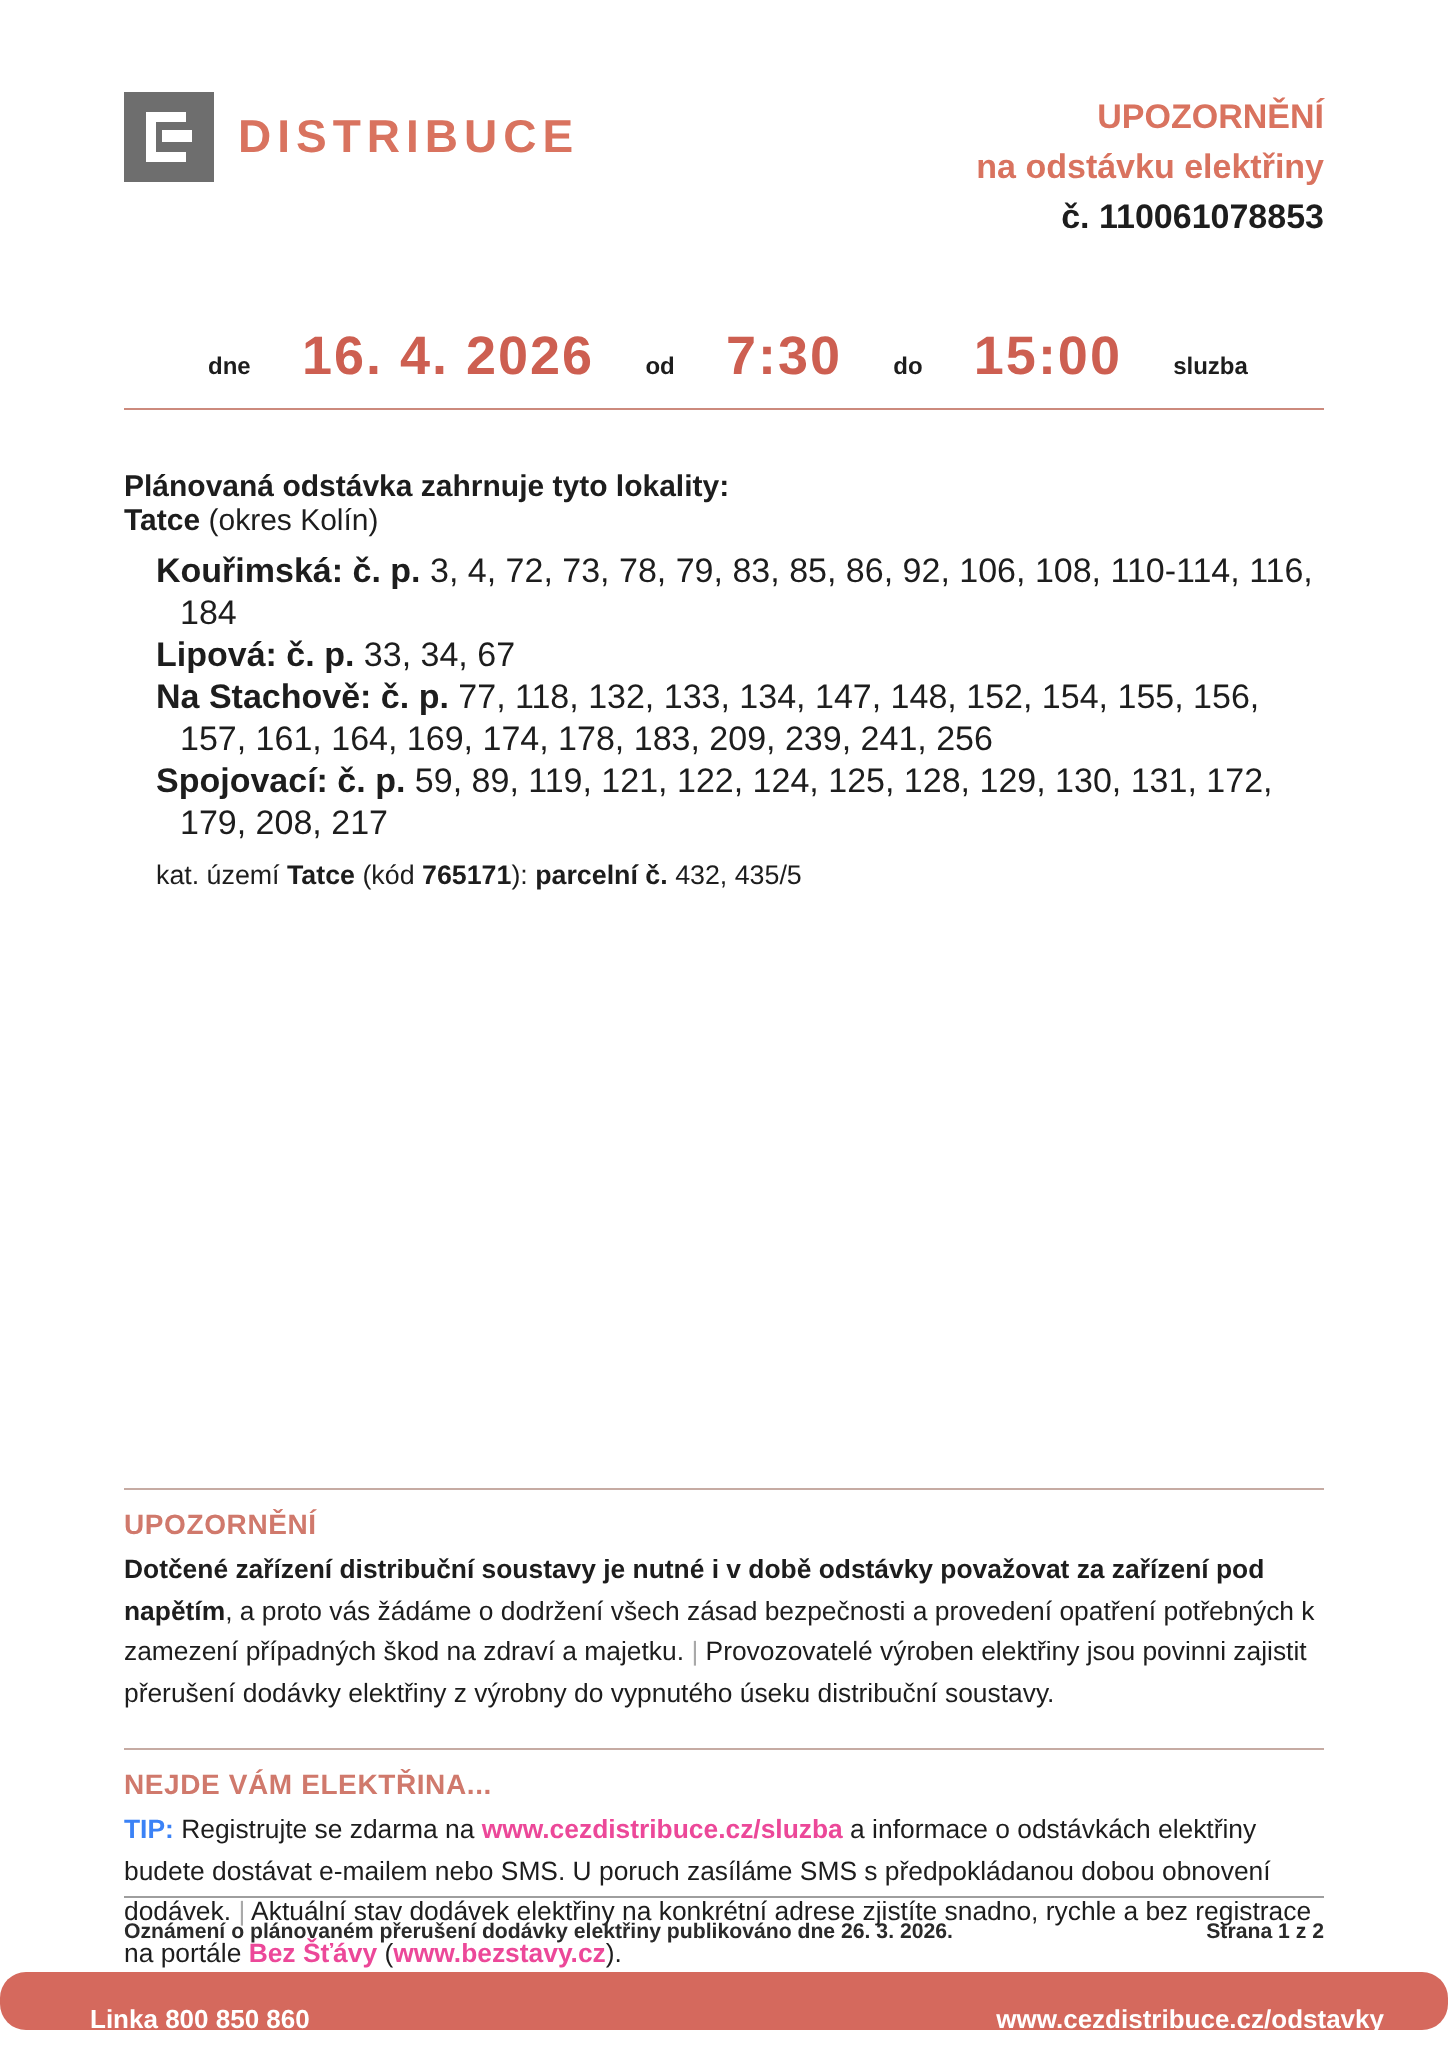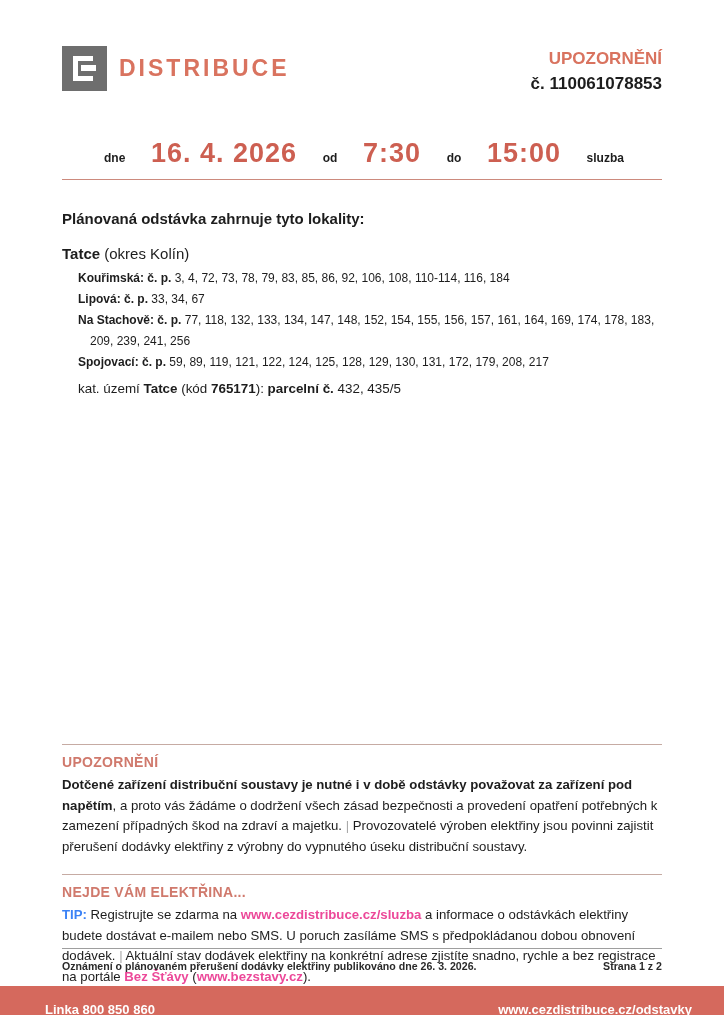--- a/index.html
+++ b/index.html
@@ -31,25 +31,25 @@
     margin: 42px 62px 0 62px;
     border-bottom: 1px solid #cc8a7d;
     padding: 0 38px 10px 42px;
     display: flex; justify-content: space-between; align-items: baseline;
   }
   .schedule .lbl { font-size: 12px; font-weight: bold; color: #1d1d1d; }
   .schedule .big { font-size: 27px; font-weight: bold; color: #cd5f51; letter-spacing: 1px; }
 
   
   .localities { margin: 30px 62px 0 62px; }
-  .loc-heading { font-size: 15px; font-weight: bold; margin-bottom: 18px; }
+  .loc-heading { font-size: 15px; font-weight: bold; }
   .muni-line { font-size: 15px; margin-bottom: 6px; }
   .muni-line b { font-weight: bold; }
   .street {
-    font-size: 12px; line-height: 21px;
+    font-size: 17px; line-height: 21px;
     padding-left: 28px; text-indent: -12px;
   }
   .street b { font-weight: bold; }
   .cadastral { font-size: 13.4px; line-height: 21px; padding-left: 16px; margin-top: 5px; }
   .cadastral b { font-weight: bold; }
 
   
   .bottom-block { position: absolute; left: 62px; right: 62px; top: 744px; }
   .rule-light { border-top: 1px solid #c6aba3; }
   .sec-heading { color: #d0796c; font-weight: bold; font-size: 14px; margin: 9px 0 5px 0; letter-spacing: .3px; }
@@ -65,21 +65,21 @@
   .footnote-row {
     position: absolute; left: 62px; right: 62px; top: 960px;
     display: flex; justify-content: space-between; align-items: baseline;
     font-size: 10.6px; color: #2a2a2a; font-weight: bold;
   }
   .bottom-bar {
     position: absolute; left: 0; right: 0; top: 986px; height: 29px;
     background: #d5695d;
     display: flex; justify-content: space-between; align-items: center;
     padding: 18px 32px 0 45px;
-    color: #ffffff; font-size: 13px; font-weight: bold;
+    color: #ffffff; font-size: 13px; font-weight: bold; border-radius: 13px;
   }
   .bottom-bar a { color: #ffffff; text-decoration: none; font-weight: bold; }
 </style>
 </head>
 <body>
 
 <div class="page">
 
   <div class="top">
     <div class="brand">
@@ -87,20 +87,21 @@
         <rect x="0" y="0" width="45" height="45" fill="#6e6e6e"></rect>
         <rect x="11" y="10" width="5" height="25" fill="#ffffff"></rect>
         <rect x="11" y="10" width="20" height="5" fill="#ffffff"></rect>
         <rect x="11" y="30" width="20" height="5" fill="#ffffff"></rect>
         <rect x="19" y="19" width="15" height="6" fill="#ffffff"></rect>
       </svg>
       <span class="brand-name">DISTRIBUCE</span>
     </div>
     <div class="head-right">
       <div class="accent">UPOZORNĚNÍ</div>
+      <div class="accent">na odstávku elektřiny</div>
       <div class="number">č. 110061078853</div>
     </div>
   </div>
 
   <div class="schedule">
     <span class="lbl">dne</span>
     <span class="big">16. 4. 2026</span>
     <span class="lbl">od</span>
     <span class="big">7:30</span>
     <span class="lbl">do</span>

